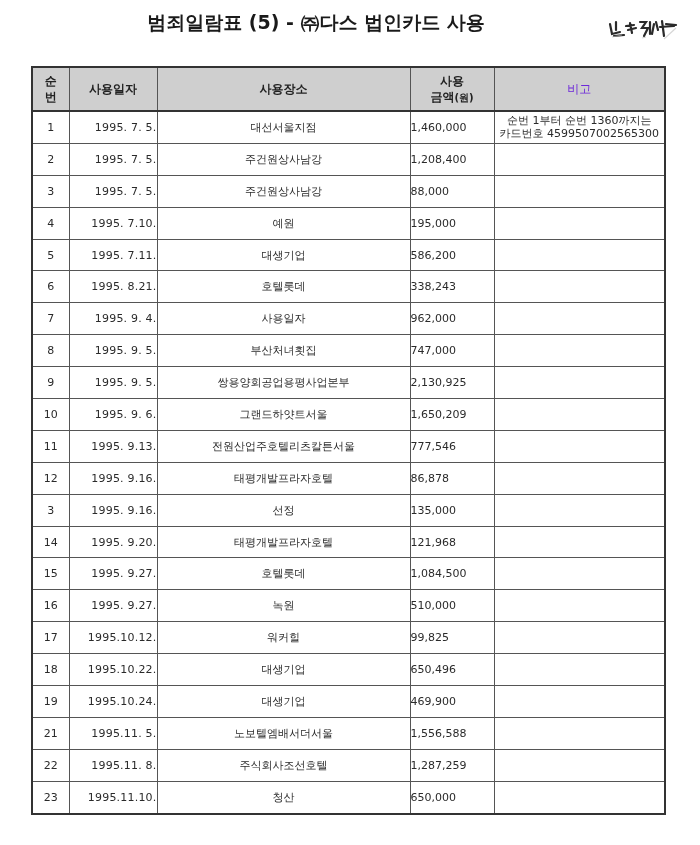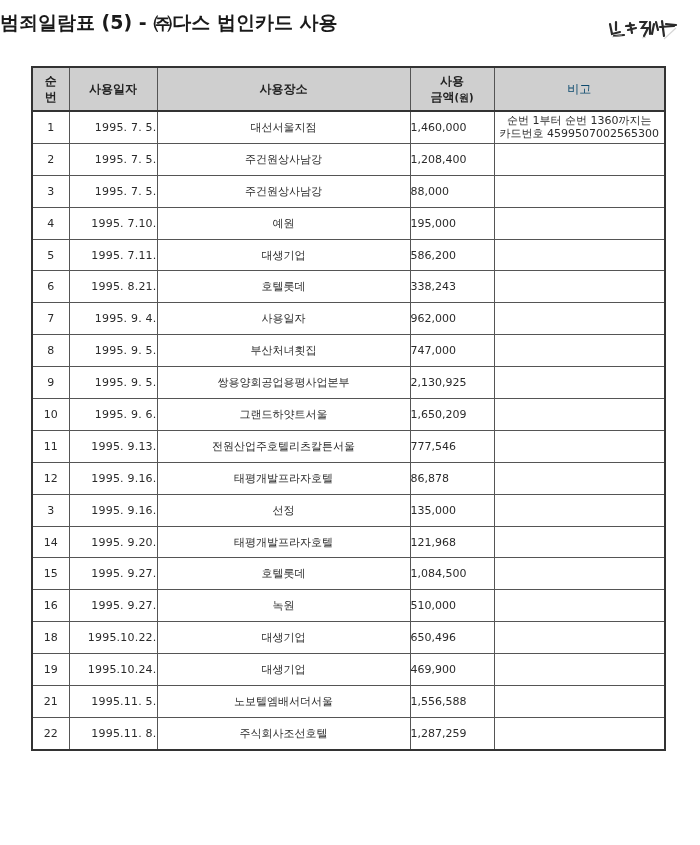--- a/index.html
+++ b/index.html
@@ -13,21 +13,21 @@
       position: relative;
       overflow: hidden;
       font-family: "DejaVu Sans", "Liberation Sans", sans-serif;
       color: #222;
     }
     .title {
       position: absolute;
       left: 0;
       top: 10px;
       width: 632px;
-      text-align: left;
+      text-align: center;
       font-family: "DejaVu Sans", sans-serif;
       font-weight: bold;
       font-size: 19px;
       letter-spacing: 0px;
       color: #1a1a1a;
     }
     .logo {
       position: absolute;
       left: 606px;
       top: 16px;
@@ -55,21 +55,21 @@
       font-weight: bold;
       font-size: 12px;
       color: #222;
       height: 42px;
       text-align: center;
       line-height: 16px;
       border-bottom: 2px solid #333;
     }
     table.ledger thead th.remark-h {
       font-weight: normal;
-      color: #0c4a6e;
+      color: #6d28d9;
     }
     table.ledger tbody td {
       height: 30.9px;
       font-family: "DejaVu Sans", sans-serif;
       font-size: 11px;
       color: #2a2a2a;
       background: #fff;
     }
     td.no { text-align: center; font-size: 10.5px; }
     td.date { text-align: right; letter-spacing: 0.2px; }
@@ -229,20 +229,27 @@
         <td class="remark"><span></span><span></span></td>
       </tr>
       <tr>
         <td class="no">16</td>
         <td class="date">1995. 9.27.</td>
         <td class="place">녹원</td>
         <td class="amount">510,000</td>
         <td class="remark"><span></span><span></span></td>
       </tr>
       <tr>
+        <td class="no">17</td>
+        <td class="date">1995.10.12.</td>
+        <td class="place">워커힐</td>
+        <td class="amount">99,825</td>
+        <td class="remark"><span></span><span></span></td>
+      </tr>
+      <tr>
         <td class="no">18</td>
         <td class="date">1995.10.22.</td>
         <td class="place">대생기업</td>
         <td class="amount">650,496</td>
         <td class="remark"><span></span><span></span></td>
       </tr>
       <tr>
         <td class="no">19</td>
         <td class="date">1995.10.24.</td>
         <td class="place">대생기업</td>
@@ -256,14 +263,21 @@
         <td class="amount">1,556,588</td>
         <td class="remark"><span></span><span></span></td>
       </tr>
       <tr>
         <td class="no">22</td>
         <td class="date">1995.11. 8.</td>
         <td class="place">주식회사조선호텔</td>
         <td class="amount">1,287,259</td>
         <td class="remark"><span></span><span></span></td>
       </tr>
+      <tr>
+        <td class="no">23</td>
+        <td class="date">1995.11.10.</td>
+        <td class="place">청산</td>
+        <td class="amount">650,000</td>
+        <td class="remark"><span></span><span></span></td>
+      </tr>
     </tbody>
 </table>
 
 </body></html>

